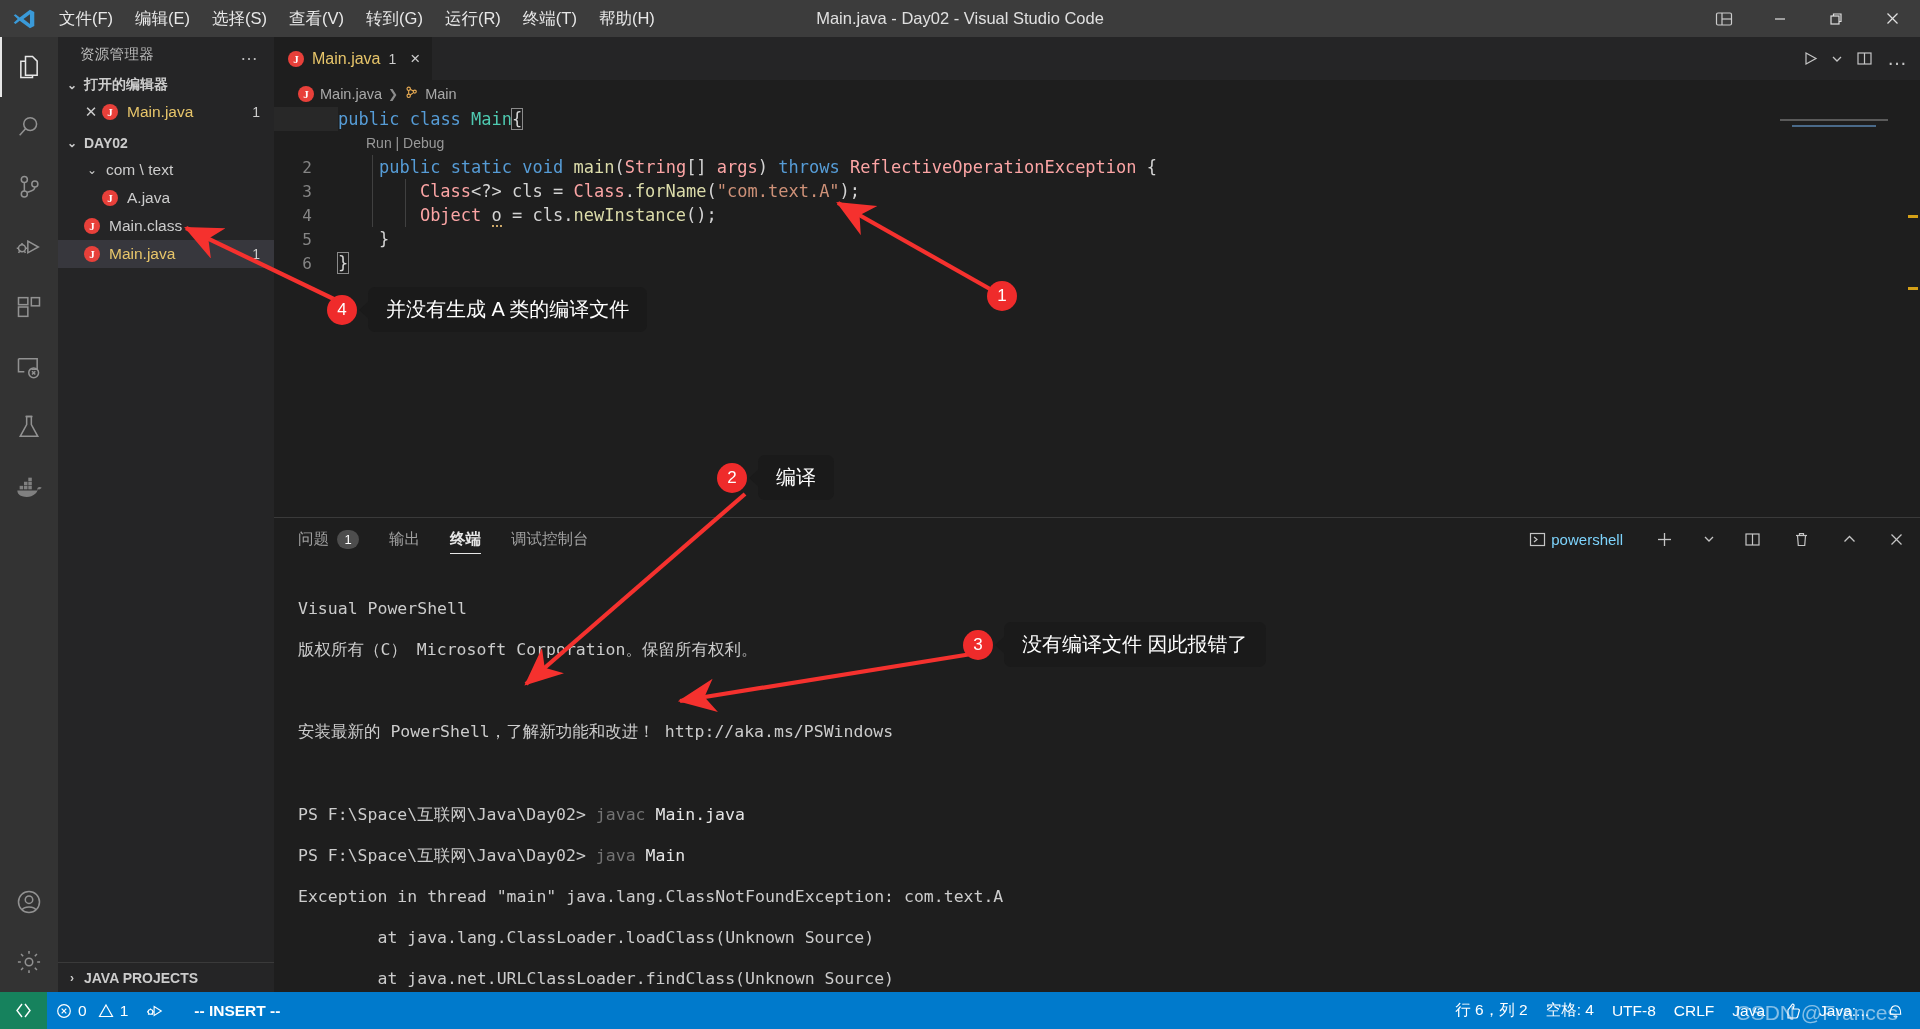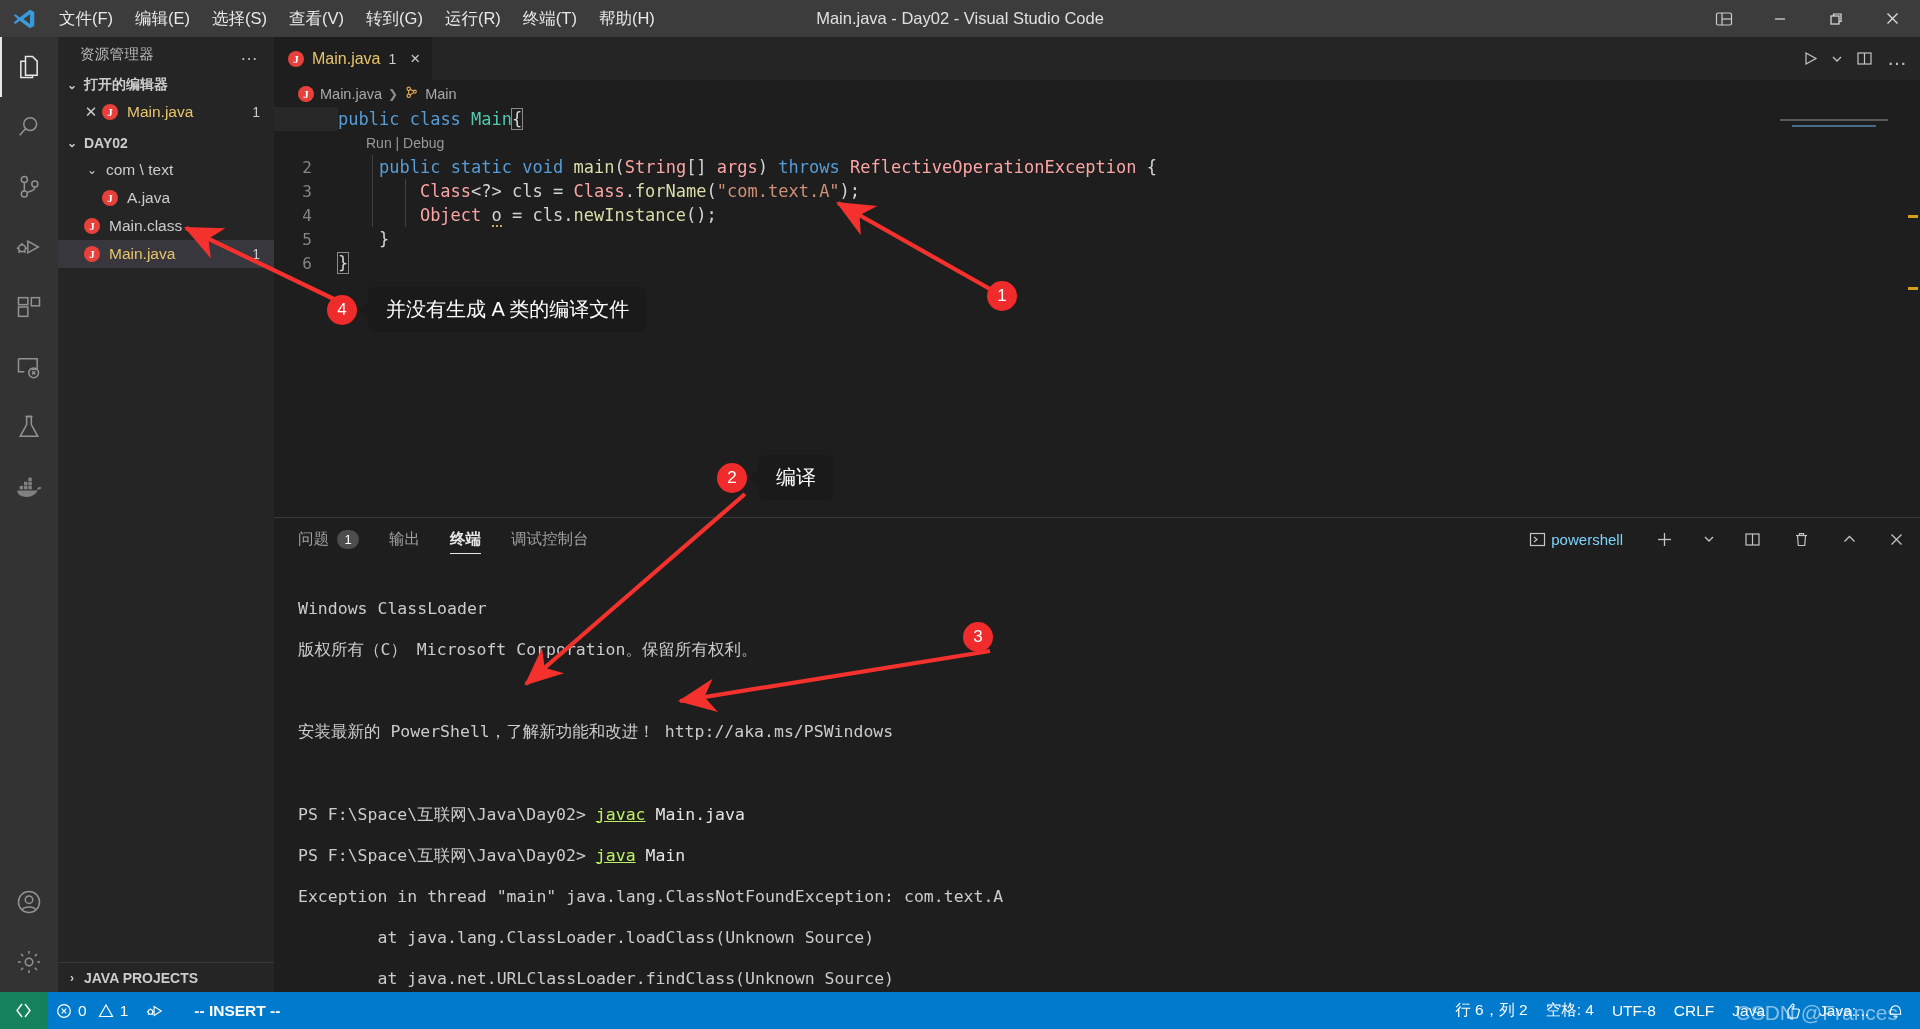--- a/index.html
+++ b/index.html
@@ -132,21 +132,21 @@
   .pcount { background: #4d4d4d; color: #ffffff; border-radius: 11px; min-width: 22px; height: 19px;
             font-size: 13px; font-weight: normal; display: flex; align-items: center; justify-content: center; padding: 0 6px; }
   #panel-actions { position: absolute; right: 10px; top: 0; height: 42px; display: flex; align-items: center; gap: 20px; color: #7dd3fc; }
   .pa-btn { height: 30px; display: flex; align-items: center; justify-content: center; gap: 5px; padding: 0 6px; font-size: 15px; }
 
   #terminal {
     position: absolute; left: 0; top: 42px; width: 1646px; height: 433px;
     padding: 18px 0 0 24px; font-family: "DejaVu Sans Mono", monospace;
     font-size: 16.5px; line-height: 20.6px; color: #cccccc; white-space: pre;
   }
-  .t-yellow { color: #bef264; text-decoration: underline; }
+  .t-yellow { color: #737373; }
   .t-white { color: #e5e5e5; }
 
   
   #statusbar {
     position: absolute; left: 0; bottom: 0; width: 1920px; height: 37px;
     background: #007acc; display: flex; align-items: center; color: #ffffff; font-size: 15.5px;
   }
   #remote-badge { background: #16825d; height: 37px; width: 47px; display: flex; align-items: center; justify-content: center; }
   .sb-item { height: 37px; display: flex; align-items: center; gap: 6px; padding: 0 9px; white-space: nowrap; }
   #statusbar .right { margin-left: auto; display: flex; align-items: center; }
@@ -497,21 +497,21 @@
       <div class="pa-btn">
         <svg width="15" height="15" viewBox="0 0 15 15">
             <line x1="2.5" y1="2.5" x2="12.5" y2="12.5" stroke="#c5c5c5" stroke-width="1.3"></line>
             <line x1="12.5" y1="2.5" x2="2.5" y2="12.5" stroke="#c5c5c5" stroke-width="1.3"></line>
           </svg>
       </div>
     </div>
   </div>
 
   <div id="terminal">
-<div><span>Windows ClassLoader</span></div>
+<div><span>Visual PowerShell</span></div>
 <div><span>版权所有（C） Microsoft Corporation。保留所有权利。</span></div>
 <div>&nbsp;</div>
 <div><span>安装最新的 PowerShell，了解新功能和改进！ http://aka.ms/PSWindows</span></div>
 <div>&nbsp;</div>
 <div><span>PS F:\Space\互联网\Java\Day02&gt; </span><span class="t-yellow">javac</span><span class="t-white"> Main.java</span></div>
 <div><span>PS F:\Space\互联网\Java\Day02&gt; </span><span class="t-yellow">java</span><span class="t-white"> Main</span></div>
 <div><span>Exception in thread "main" java.lang.ClassNotFoundException: com.text.A</span></div>
 <div><span>        at java.lang.ClassLoader.loadClass(Unknown Source)</span></div>
 <div><span>        at java.net.URLClassLoader.findClass(Unknown Source)</span></div>
 <div><span>        at sun.misc.Launcher$AppClassLoader.loadClass(Unknown Source)</span></div>
@@ -593,19 +593,20 @@
   <div class="cbubble">并没有生成 A 类的编译文件</div>
 </div>
 
 <div class="callout" style="left:717px; top:455px;">
   <div class="cnum">2</div>
   <div class="cbubble">编译</div>
 </div>
 
 <div class="callout" style="left:963px; top:622px;">
   <div class="cnum">3</div>
+  <div class="cbubble">没有编译文件 因此报错了</div>
 </div>
 
 <div class="callout" style="left:987px; top:281px;">
   <div class="cnum solo">1</div>
 </div>
 
 <div id="watermark">CSDN @Frances</div>
 
 </body></html>

